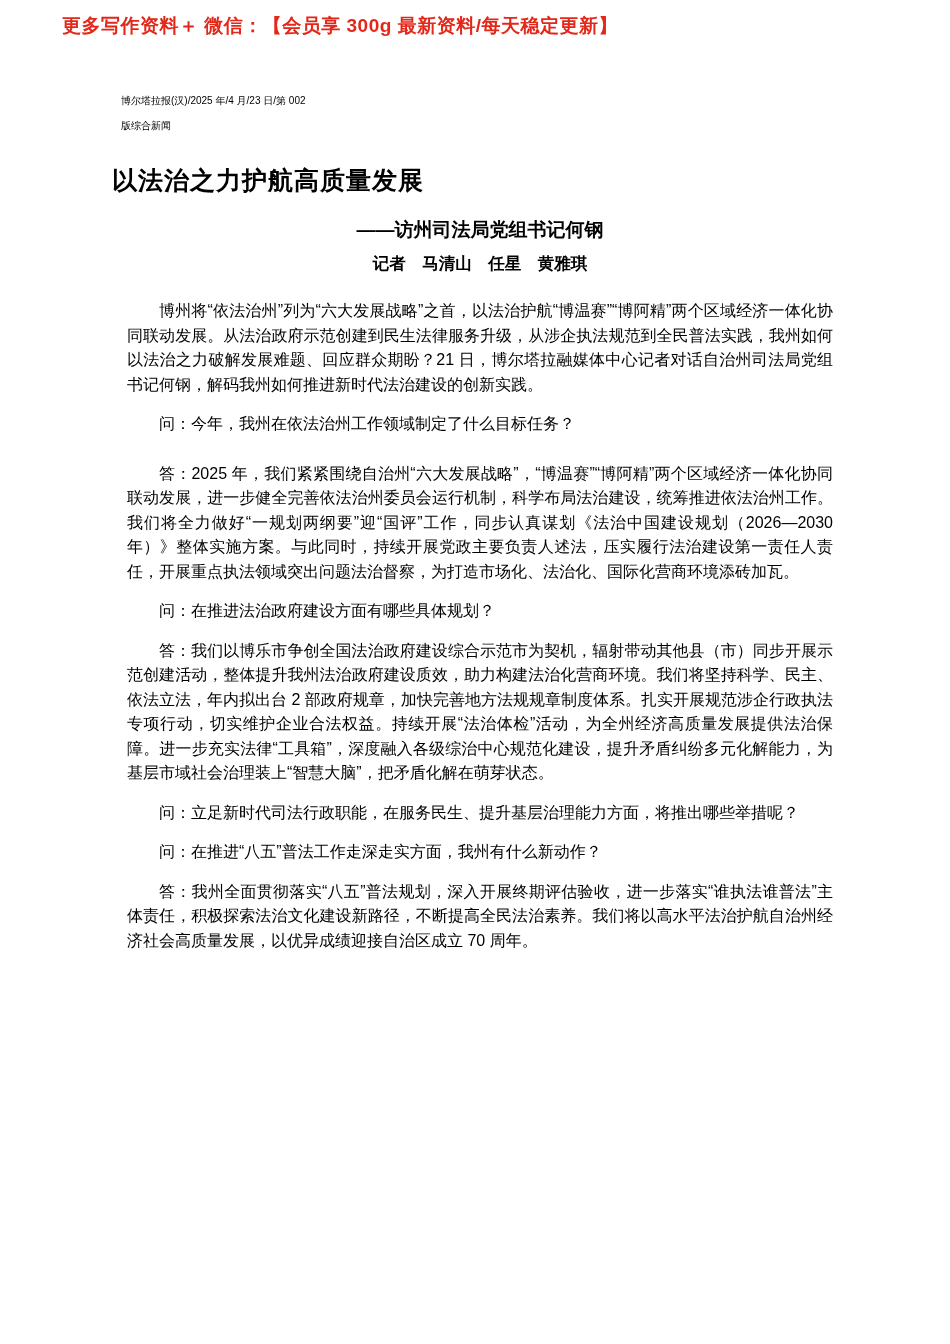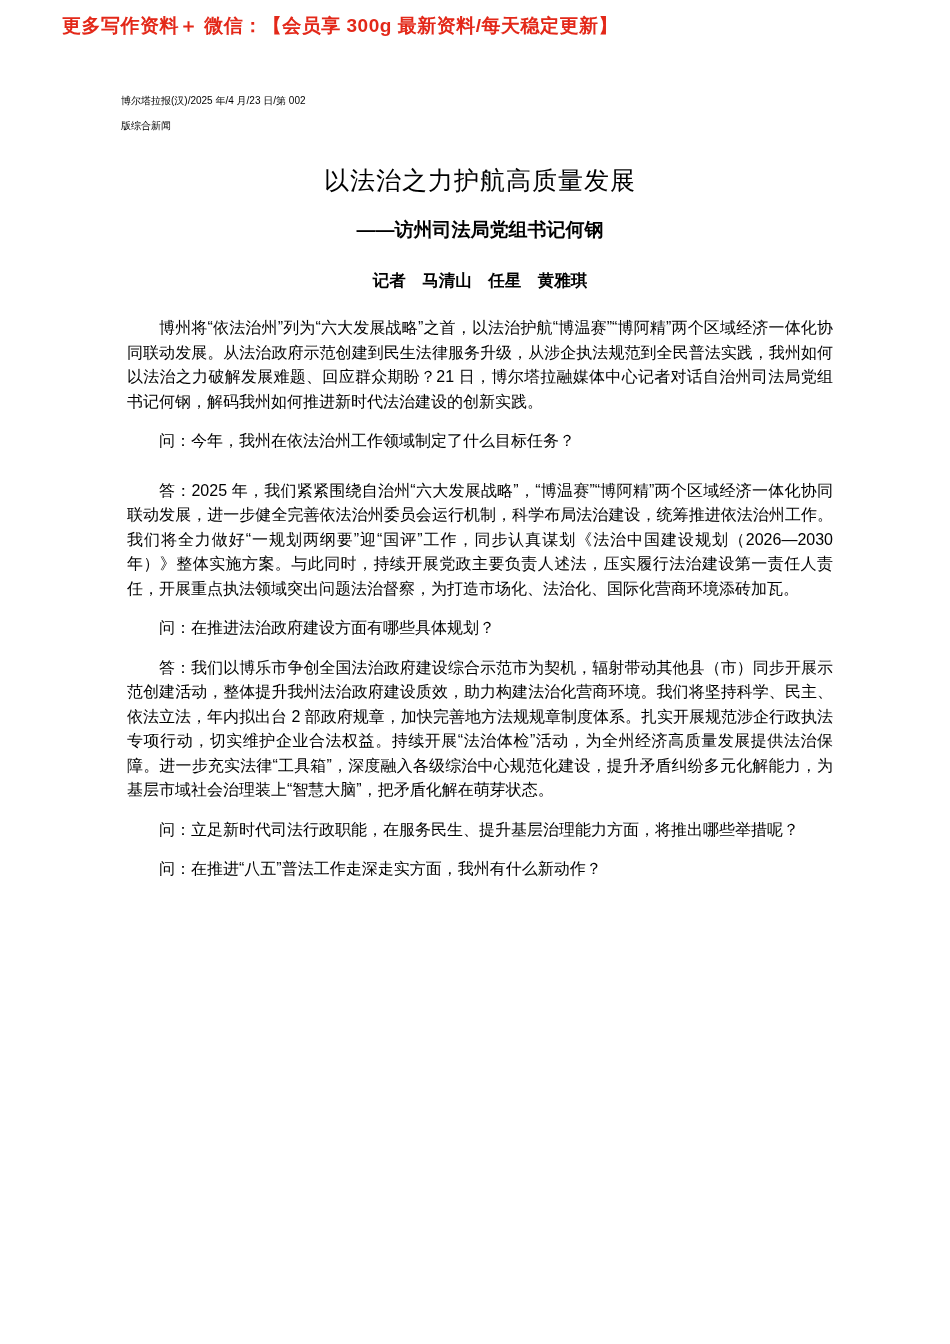--- a/index.html
+++ b/index.html
@@ -29,37 +29,37 @@
     left: 112px;
     top: 88px;
     width: 736px;
   }
   .source {
     font-size: 10px;
     line-height: 25px;
     margin-left: 9px;
   }
   .title {
-    text-align: center;
+    text-align: left;
     font-size: 25px;
-    font-weight: normal;
+    font-weight: bold;
     margin-top: 26px;
     letter-spacing: 1px;
   }
   .subtitle {
     text-align: center;
     font-size: 19px;
     font-weight: bold;
     margin-top: 20px;
   }
   .byline {
     text-align: center;
     font-size: 16.5px;
     font-weight: bold;
-    margin-top: 27px;
+    margin-top: 10px;
   }
   .body {
     margin-top: 24px;
     font-size: 16px;
     line-height: 24.5px;
     text-align: justify;
   }
   .body p {
     margin: 15px;
     text-indent: 2em;
@@ -119,20 +119,21 @@
     <div class="byline">记者　马清山　任星　黄雅琪</div>
 
     <div class="body">
       <p>博州将“依法治州”列为“六大发展战略”之首，以法治护航“博温赛”“博阿精”两个区域经济一体化协同联动发展。从法治政府示范创建到民生法律服务升级，从涉企执法规范到全民普法实践，我州如何以法治之力破解发展难题、回应群众期盼？21 日，博尔塔拉融媒体中心记者对话自治州司法局党组书记何钢，解码我州如何推进新时代法治建设的创新实践。</p>
       <p>问：今年，我州在依法治州工作领域制定了什么目标任务？</p>
       <p class="gap">答：2025 年，我们紧紧围绕自治州“六大发展战略”，“博温赛”“博阿精”两个区域经济一体化协同联动发展，进一步健全完善依法治州委员会运行机制，科学布局法治建设，统筹推进依法治州工作。我们将全力做好“一规划两纲要”迎“国评”工作，同步认真谋划《法治中国建设规划（2026—2030 年）》整体实施方案。与此同时，持续开展党政主要负责人述法，压实履行法治建设第一责任人责任，开展重点执法领域突出问题法治督察，为打造市场化、法治化、国际化营商环境添砖加瓦。</p>
       <p>问：在推进法治政府建设方面有哪些具体规划？</p>
       <p>答：我们以博乐市争创全国法治政府建设综合示范市为契机，辐射带动其他县（市）同步开展示范创建活动，整体提升我州法治政府建设质效，助力构建法治化营商环境。我们将坚持科学、民主、依法立法，年内拟出台 2 部政府规章，加快完善地方法规规章制度体系。扎实开展规范涉企行政执法专项行动，切实维护企业合法权益。持续开展“法治体检”活动，为全州经济高质量发展提供法治保障。进一步充实法律“工具箱”，深度融入各级综治中心规范化建设，提升矛盾纠纷多元化解能力，为基层市域社会治理装上“智慧大脑”，把矛盾化解在萌芽状态。</p>
       <p>问：立足新时代司法行政职能，在服务民生、提升基层治理能力方面，将推出哪些举措呢？</p>
       <p>问：在推进“八五”普法工作走深走实方面，我州有什么新动作？</p>
+      <p>答：我州全面贯彻落实“八五”普法规划，深入开展终期评估验收，进一步落实“谁执法谁普法”主体责任，积极探索法治文化建设新路径，不断提高全民法治素养。我们将以高水平法治护航自治州经济社会高质量发展，以优异成绩迎接自治区成立 70 周年。</p>
     </div>
 
   </div>
 
   <div class="page-indicator">第 1 页 共 1 页</div>
 
   <div class="library-label">灼灼文库</div>
 
   <div class="divider"></div>
 

